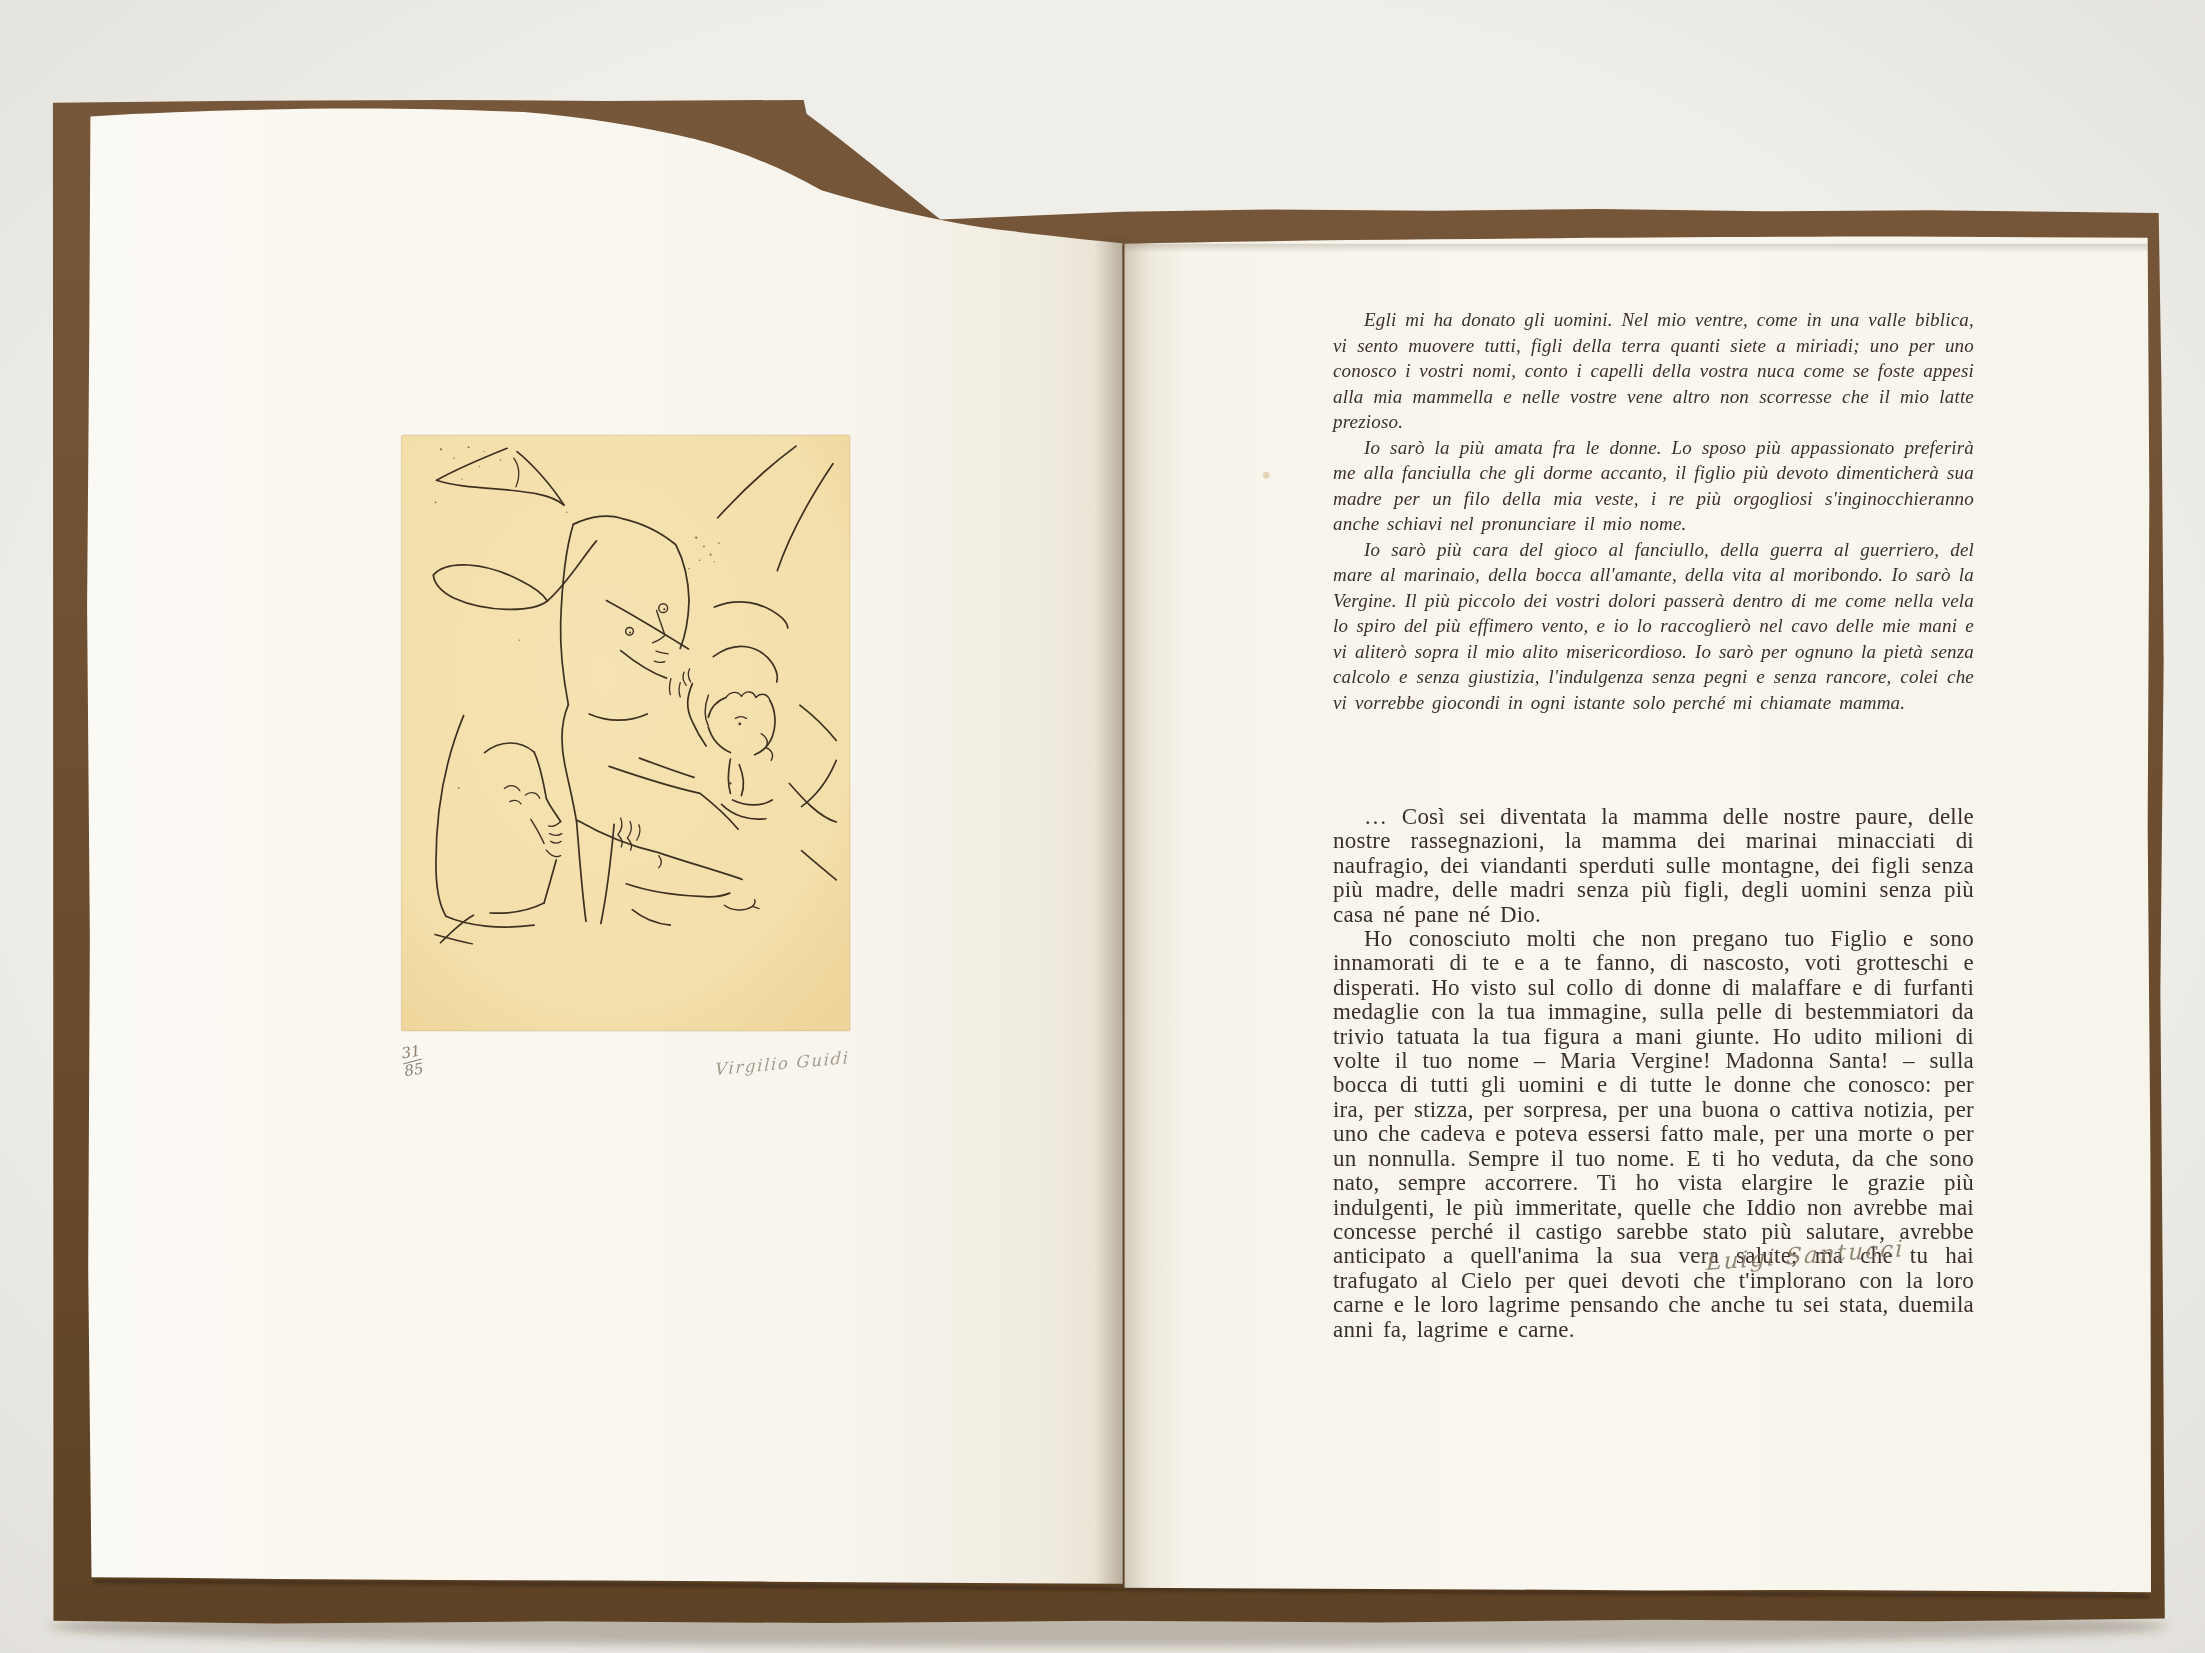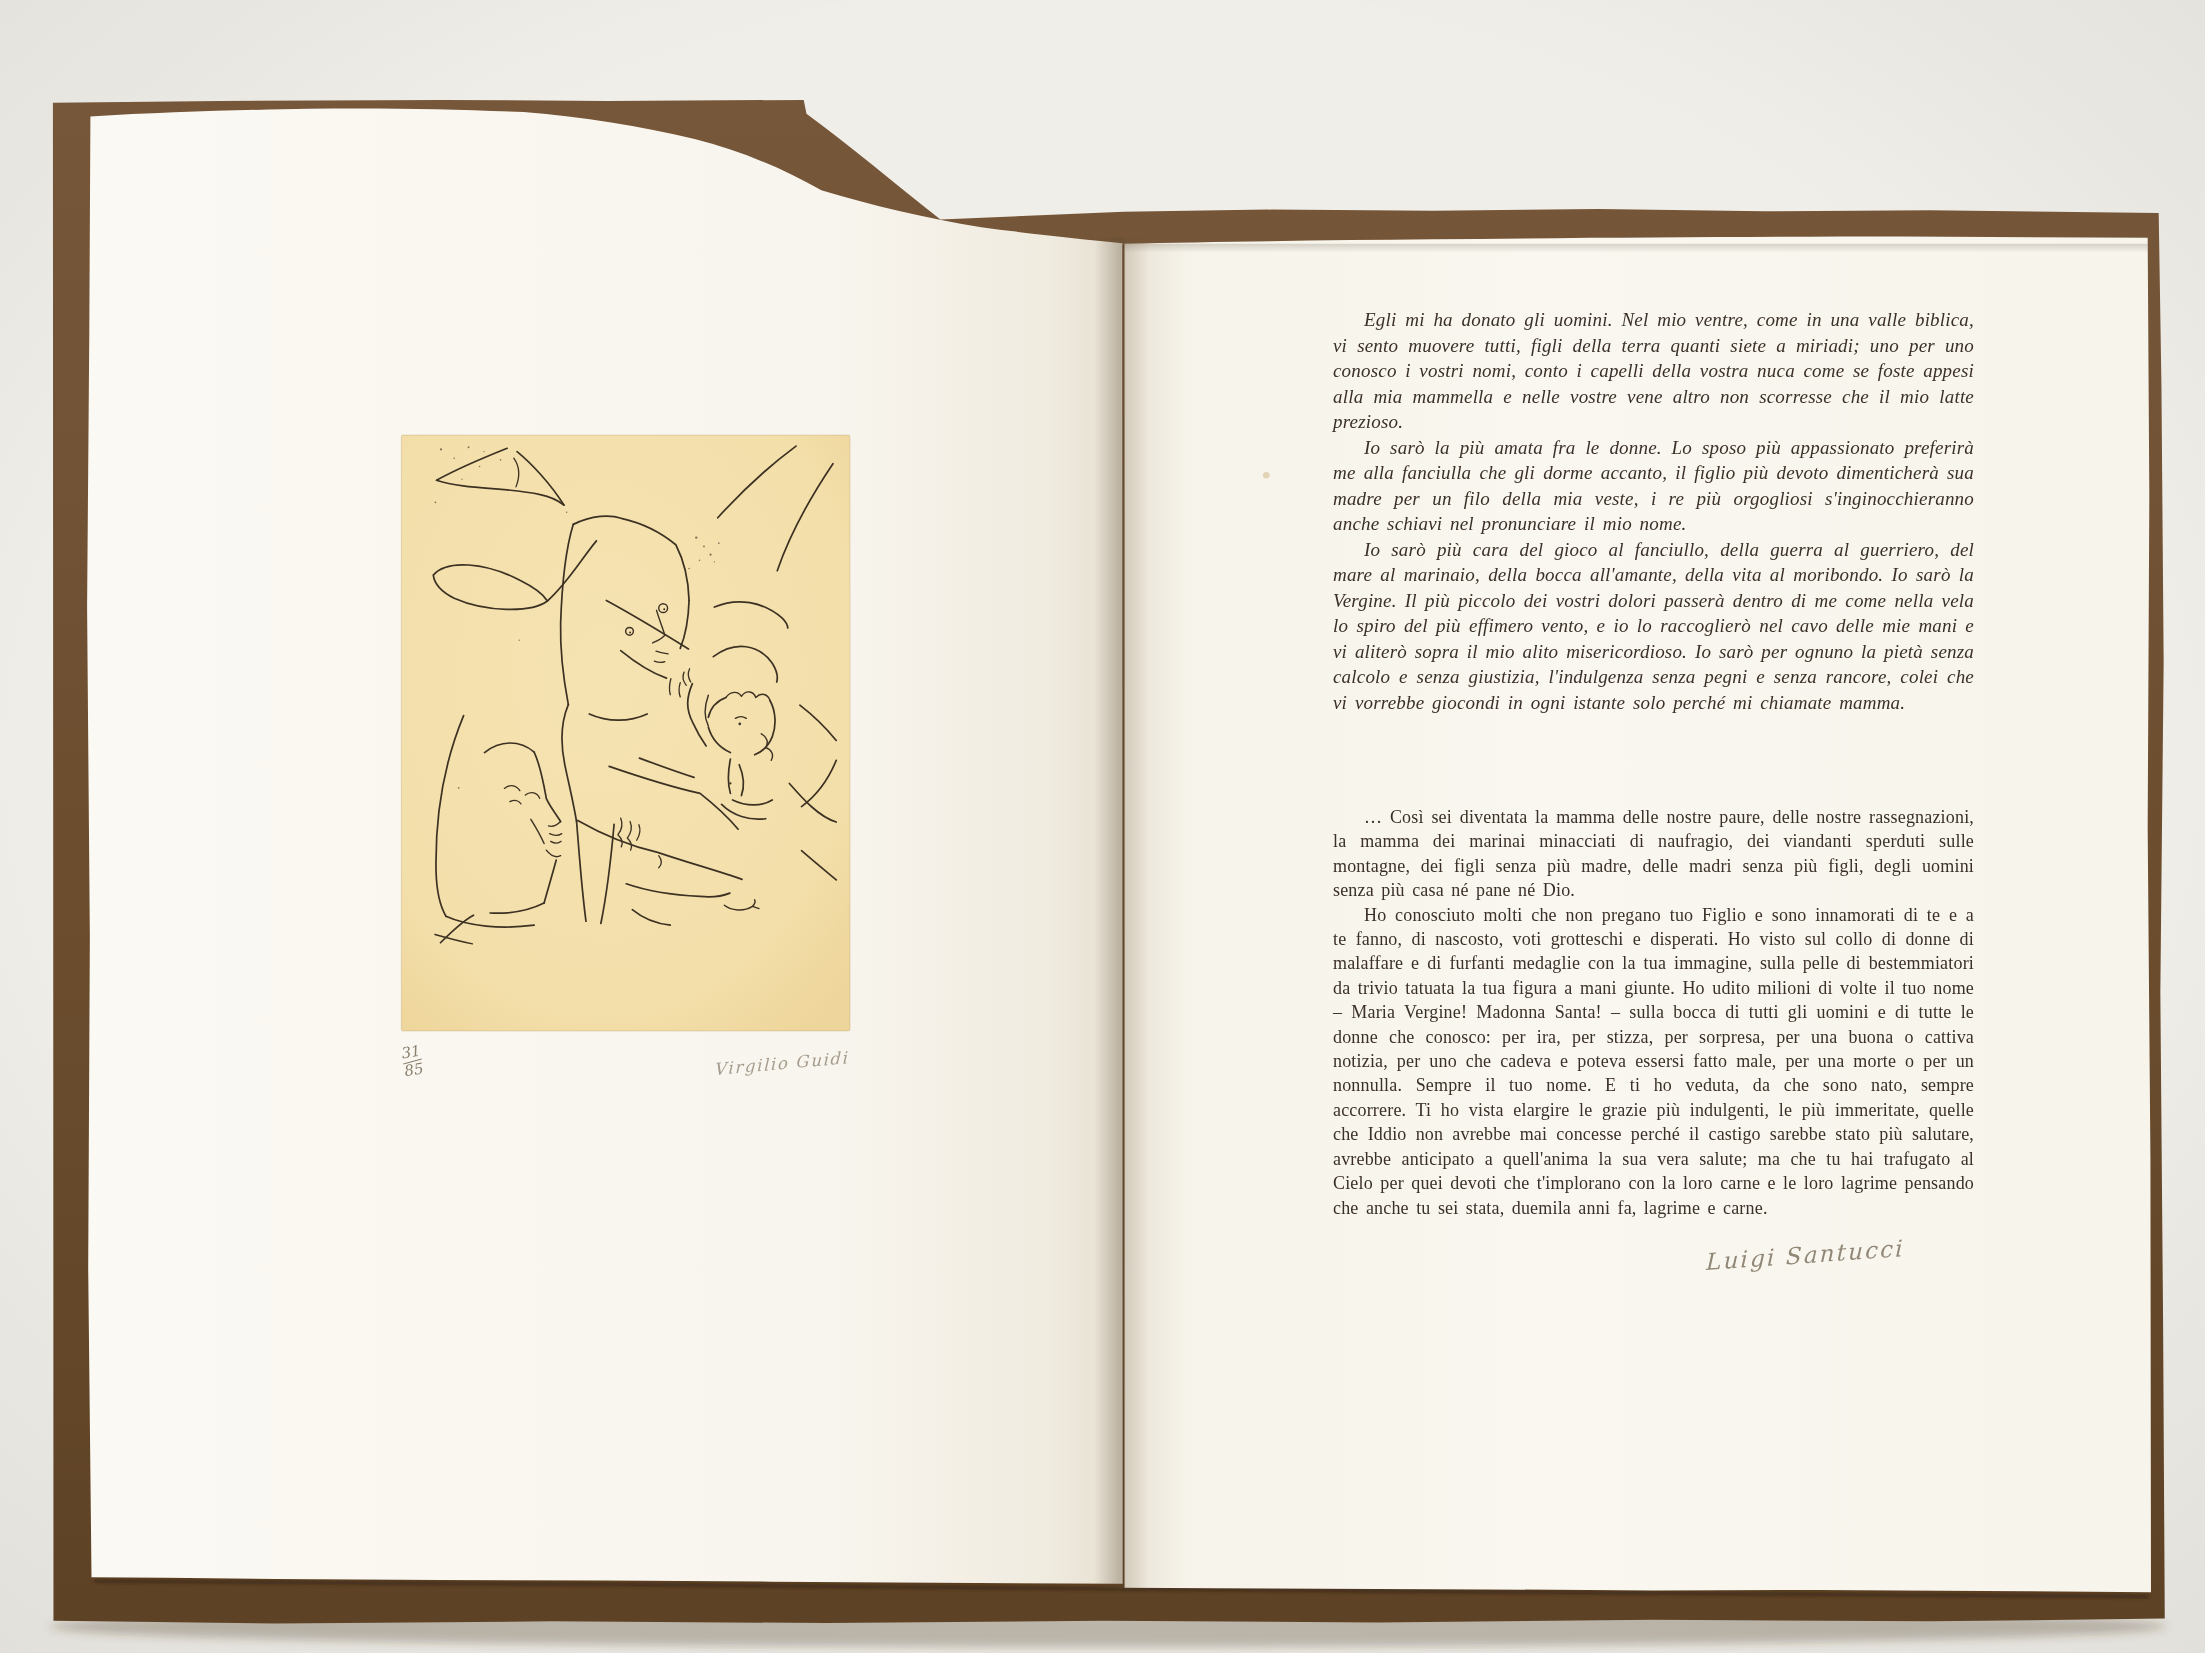--- a/index.html
+++ b/index.html
@@ -7,21 +7,21 @@
          font-family:"Liberation Serif",serif;}
   .scene{position:absolute;left:0;top:0;}
   .overlay{position:absolute;left:8px;top:0;width:2205px;height:1208px;}
 
   
   .textblock{position:absolute;color:#3b302a;color:#3b3029;text-align:justify;}
   .textblock p{margin:0;text-indent:31px;word-spacing:0.15em;letter-spacing:0.01em;}
   .block1{left:1325px;top:307px;width:641px;
           font-style:italic;font-size:19px;line-height:25.5px;}
   .block2{left:1325px;top:805px;width:641px;
-          font-style:normal;font-size:18px;line-height:24.4px;}
+          font-style:normal;font-size:23px;line-height:24.4px;}
 
   
   .pencil{position:absolute;font-family:"DejaVu Serif",serif;font-style:italic;
           color:#8e8372;white-space:nowrap;}
   .author-sig{left:1698px;top:1242px;font-size:23px;letter-spacing:2.2px;
               color:#867b6a;transform:rotate(-4deg) skewX(-6deg);opacity:.9;}
   .artist-sig{left:707px;top:1054px;font-size:16.5px;letter-spacing:1.7px;
               color:#978c7b;transform:rotate(-5deg) skewX(-8deg);opacity:.85;}
   .edition{left:395px;top:1045px;display:flex;flex-direction:column;align-items:center;
            font-size:15px;line-height:15px;color:#8a7f6e;transform:rotate(-9deg);}

